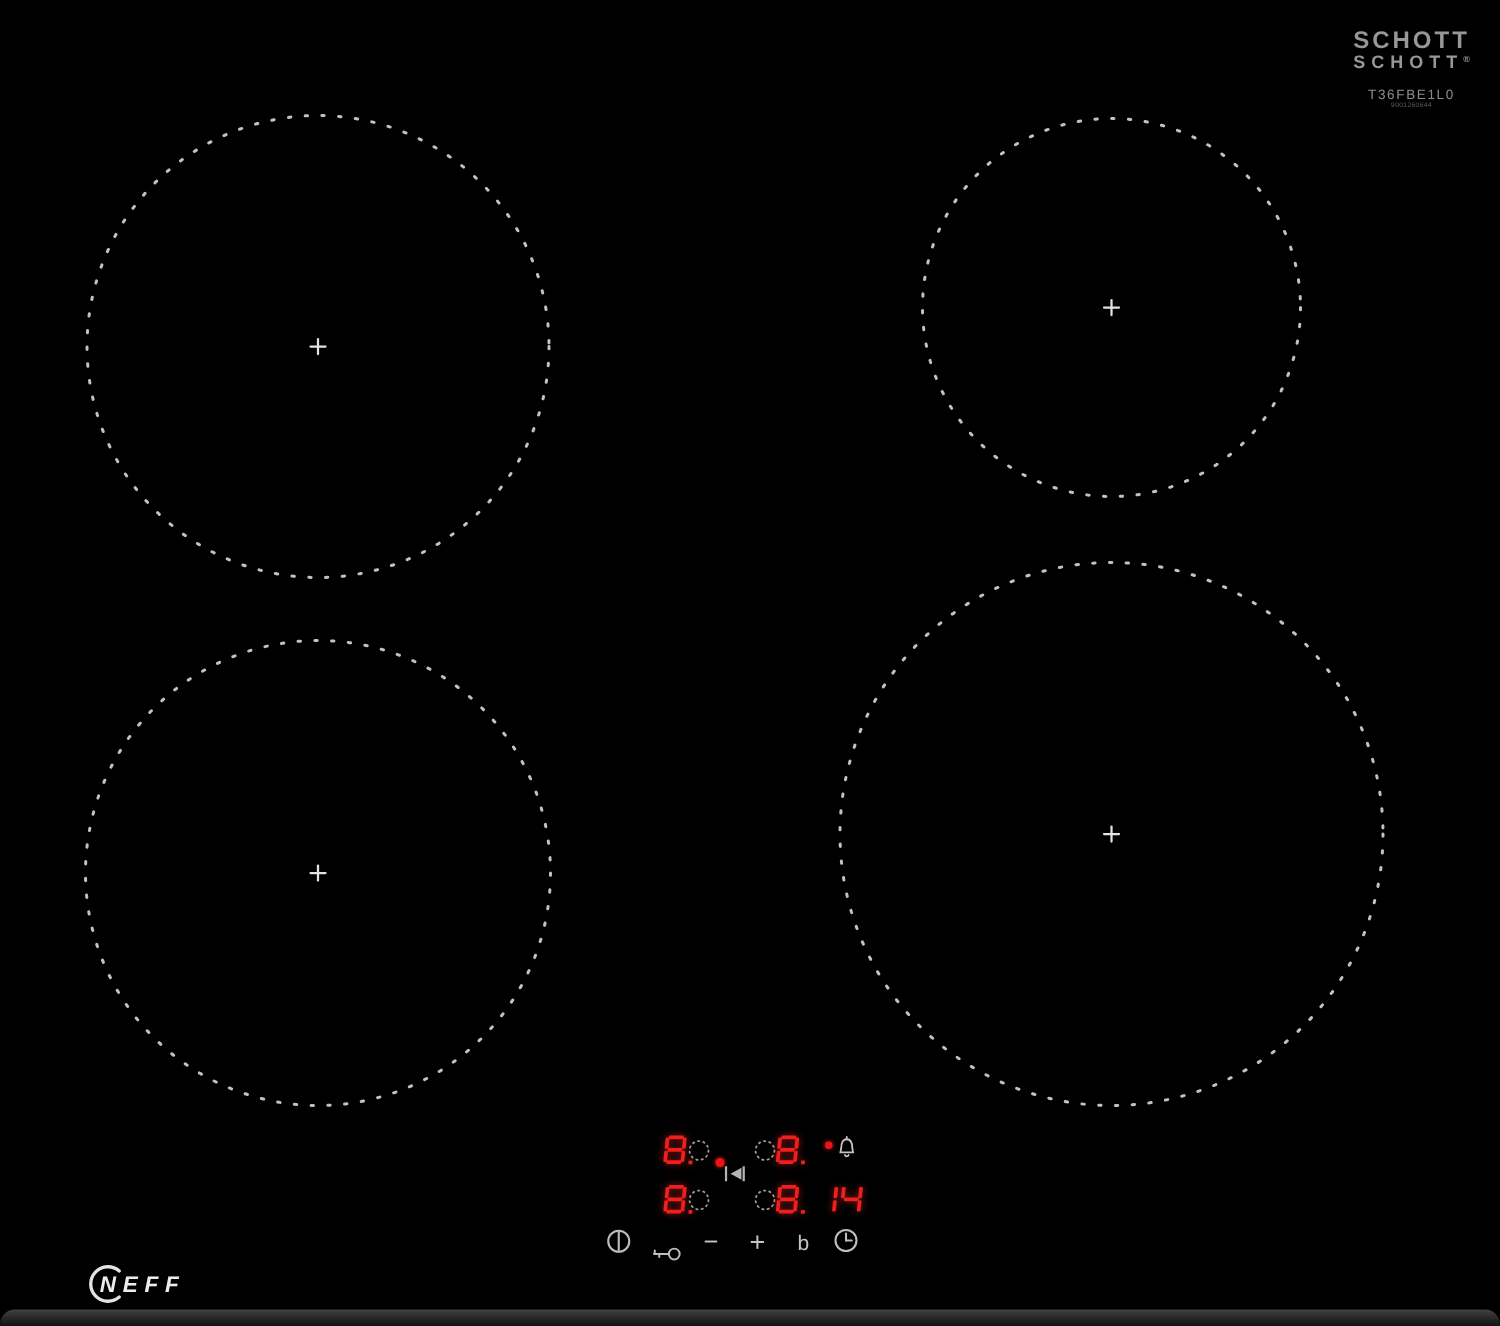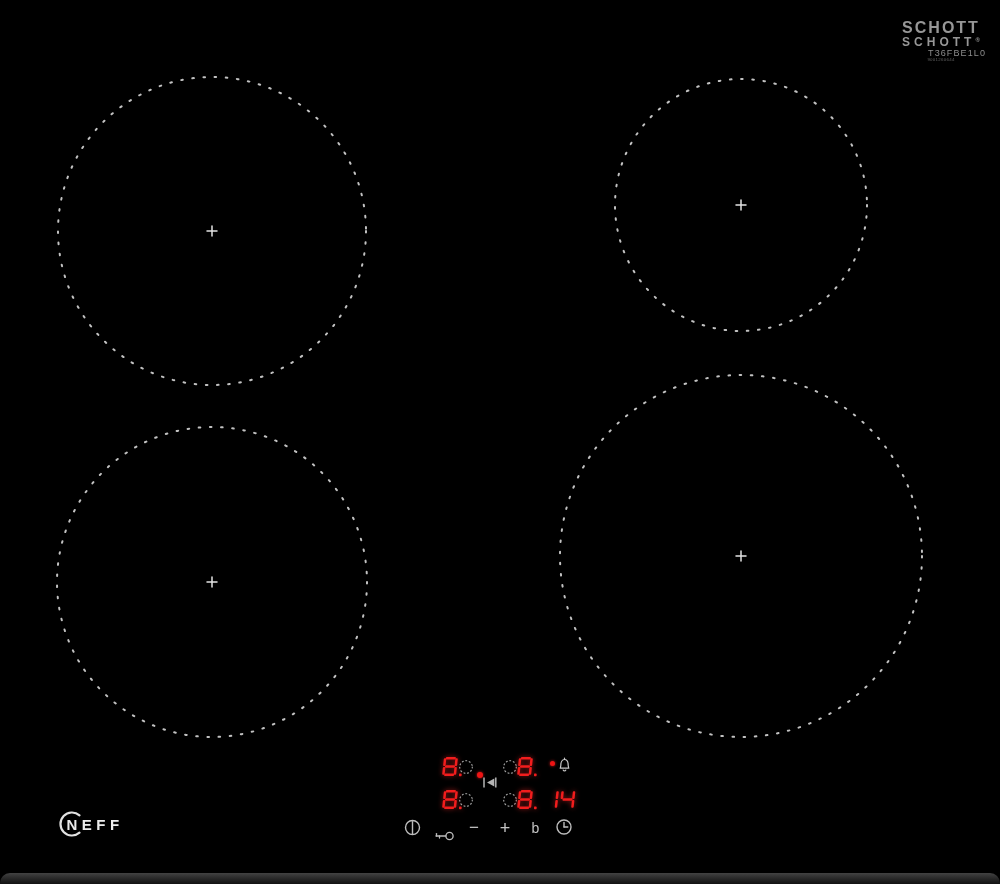--- a/index.html
+++ b/index.html
@@ -12,26 +12,26 @@
   .displays{position:absolute;left:438px;top:752px;width:175px;height:64px;}
   .abs{position:absolute;}
   .seg-wrap{filter:drop-shadow(0 0 2.5px rgba(255,40,40,.6));line-height:0;}
   .reddot{position:absolute;border-radius:50%;background:#ee1414;box-shadow:0 0 3px rgba(255,30,30,.85);}
   .zsel{line-height:0;}
   
   .icons{position:absolute;left:400px;top:816px;width:190px;height:26px;}
   .ic{position:absolute;display:flex;align-items:center;justify-content:center;line-height:0;}
   .txtic{color:#c4c4c4;line-height:1;}
   
-  .neff{position:absolute;left:56px;top:810px;line-height:0;}
+  .neff{position:absolute;left:56px;top:842px;line-height:0;font-style:italic;}
   .badge{position:absolute;left:896px;top:22px;width:90px;text-align:center;color:#979797;}
   .badge .l1{font-weight:bold;font-size:16px;letter-spacing:2px;line-height:12px;}
   .badge .l2{font-weight:bold;font-size:12px;letter-spacing:4px;line-height:12px;margin-top:0;}
   .badge .reg{font-size:6px;vertical-align:4px;letter-spacing:0;}
-  .badge .model{font-size:9px;letter-spacing:1.1px;color:#8d8d8d;margin-top:0;line-height:10px;text-align:right;}
+  .badge .model{font-size:9px;letter-spacing:1.1px;color:#8d8d8d;margin-top:11px;line-height:10px;}
   .badge .serial{font-size:8px;color:#606060;letter-spacing:.5px;line-height:8px;transform:scale(.55);transform-origin:50% 0;}
   
   .front-edge{
     position:absolute;left:0;right:0;bottom:0;height:11px;
     background:linear-gradient(180deg,#424242 0%,#262626 55%,#121212 100%);
     border-radius:10px 10px 0 0;
   }
 </style>
 </head>
 <body>

